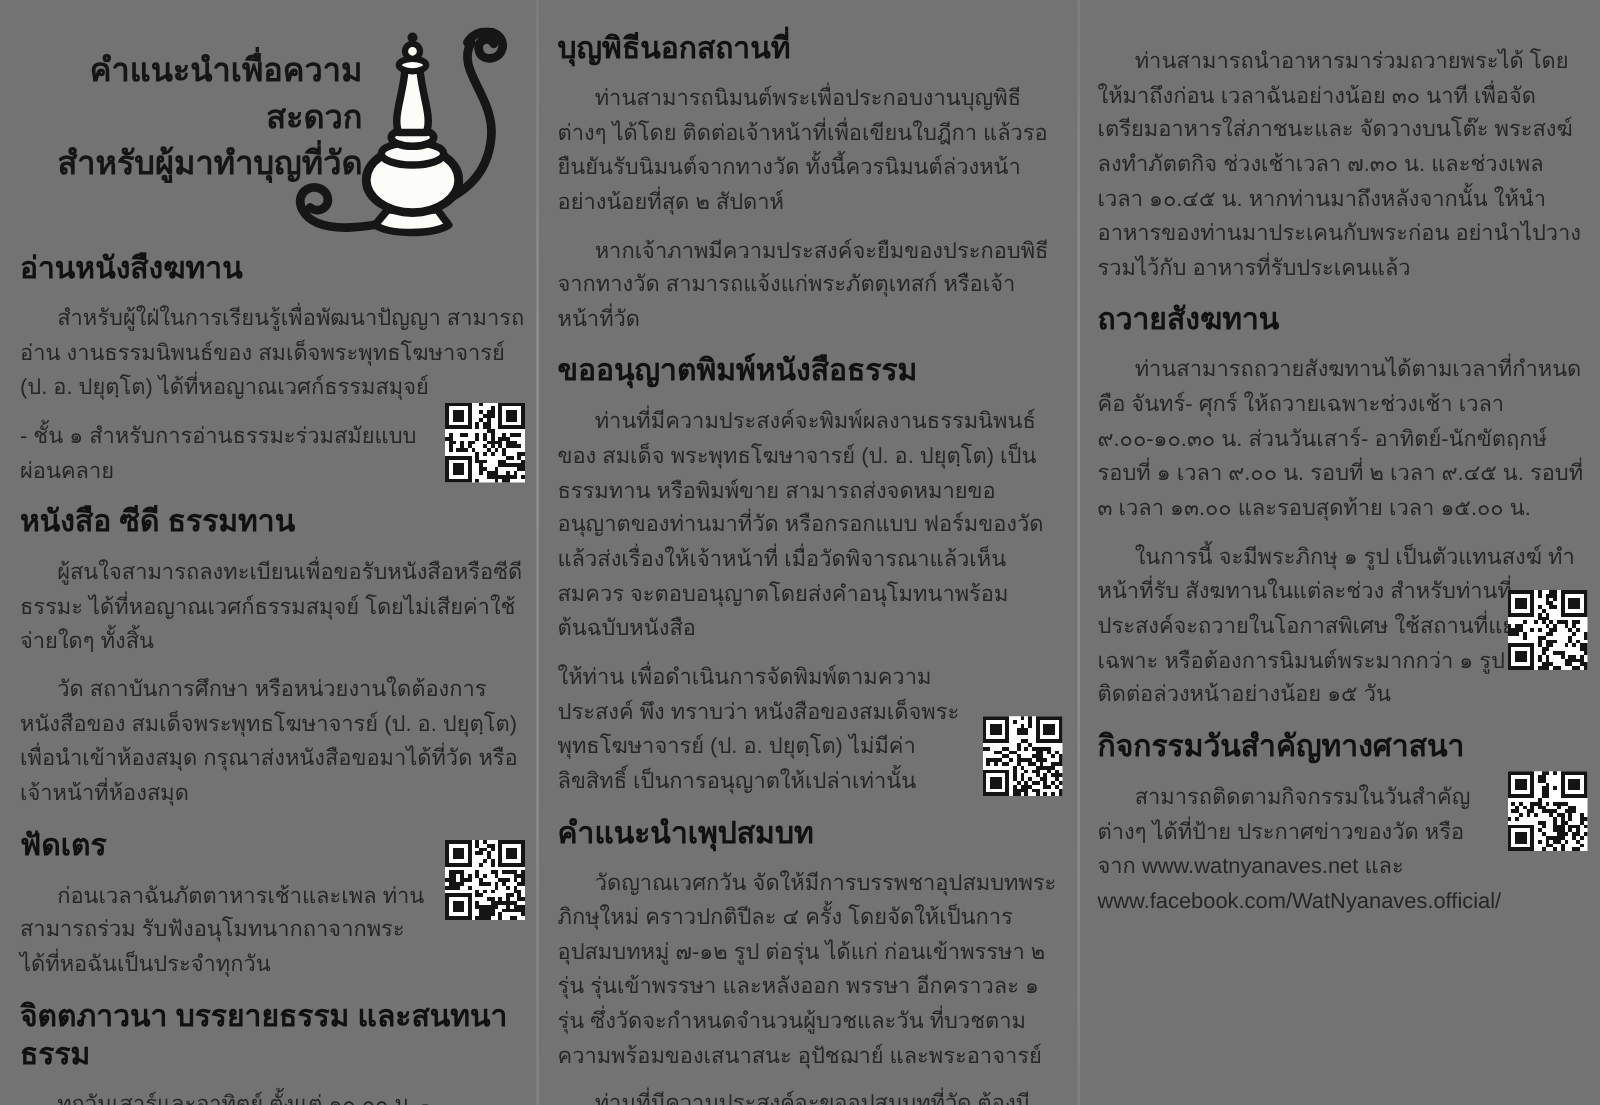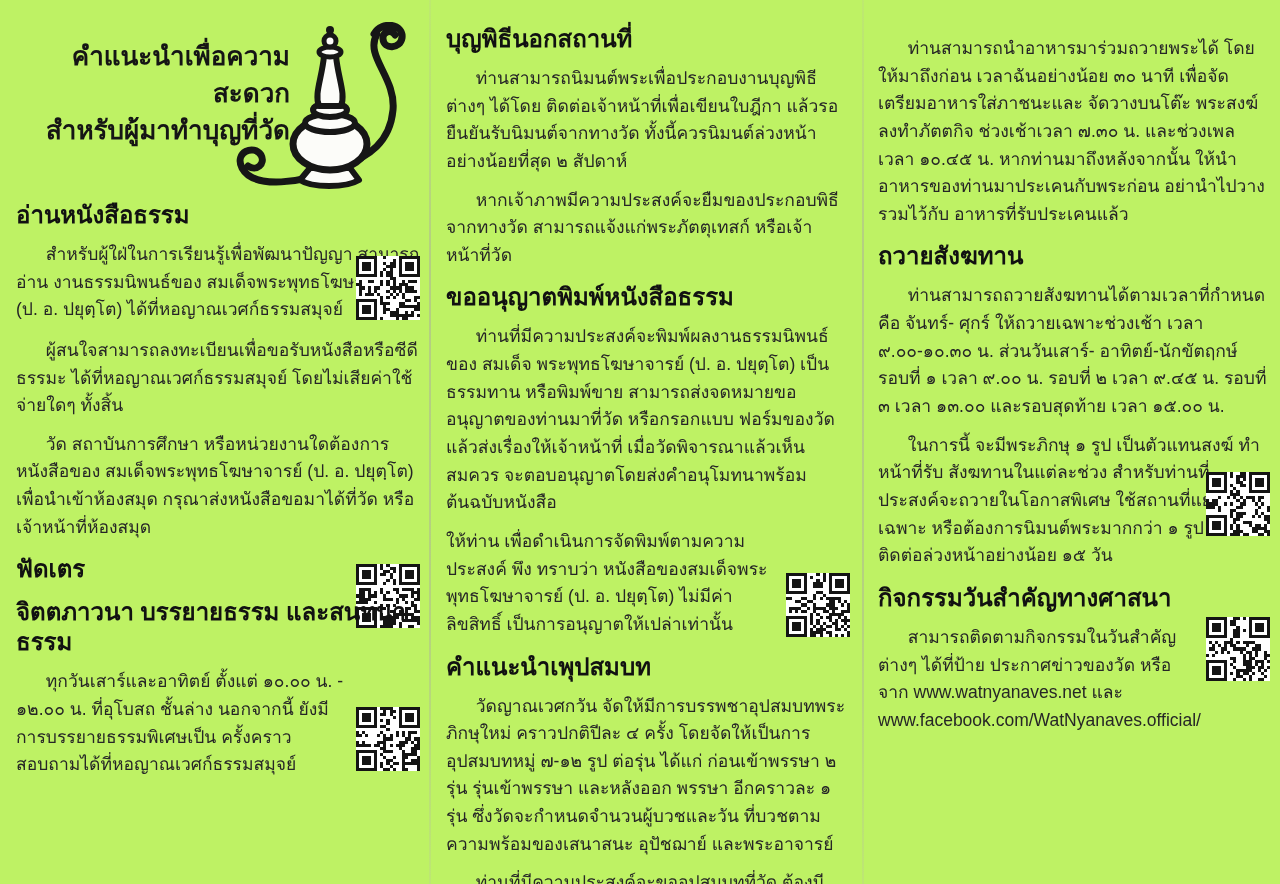--- a/index.html
+++ b/index.html
@@ -1,18 +1,18 @@
 <!DOCTYPE html>
 <html lang="th"><head>
 <meta charset="utf-8">
 <style>
   html,body{margin:0;padding:0;background:#e8e8e4;}
   .page{
     position:relative;width:1280px;height:884px;margin:0 auto;
-    background:#bef264;overflow:hidden;
+    background:#737373;overflow:hidden;
     font-family:"Liberation Sans","DejaVu Sans",sans-serif;
     color:#222;
   }
   .fold{position:absolute;top:0;bottom:0;width:2px;
     background:linear-gradient(to bottom,rgba(185,185,175,.15),rgba(170,170,160,.5) 30%,rgba(170,170,160,.45) 70%,rgba(185,185,175,.2));}
   .fold.f1{left:429px}
   .fold.f2{left:862px}
 
   .col{position:absolute;top:24px}
   .col-left{left:16px;width:404px}
@@ -72,22 +72,23 @@
         <ellipse cx="116" cy="101" rx="25" ry="9" fill="#fcfcf9" stroke="#161616" stroke-width="6"></ellipse>
         <ellipse cx="116" cy="88" rx="17" ry="7" fill="#fcfcf9" stroke="#161616" stroke-width="6"></ellipse>
         <path d="M110,34 C108,56 100,72 105,84 L127,84 C132,72 124,56 122,34 Z" fill="#fcfcf9" stroke="#161616" stroke-width="6" stroke-linejoin="round"></path>
         <ellipse cx="116" cy="30" rx="11" ry="5" fill="#fcfcf9" stroke="#161616" stroke-width="5"></ellipse>
         <circle cx="116" cy="19" r="6" fill="#fcfcf9" stroke="#161616" stroke-width="5"></circle>
         <circle cx="116" cy="8" r="4" fill="#161616"></circle>
       </svg>
     </div>
 
     <div class="section">
-      <h2>อ่านหนังสือธรรม</h2>
+      <h2>อ่านหนังสืงฆทาน</h2>
       <p>สำหรับผู้ใฝ่ในการเรียนรู้เพื่อพัฒนาปัญญา สามารถอ่าน งานธรรมนิพนธ์ของ สมเด็จพระพุทธโฆษาจารย์ (ป. อ. ปยุตฺโต) ได้ที่หอญาณเวศก์ธรรมสมุจย์</p>
+      <div class="bullet pad-r-s">- ชั้น ๑ สำหรับการอ่านธรรมะร่วมสมัยแบบผ่อนคลาย</div>
       <span class="qr qr-read">
           <svg viewBox="0 0 21 21" shape-rendering="crispEdges">
             <rect width="21" height="21" fill="#fff"></rect>
             <rect x="9" y="0" width="1" height="1" fill="#141414"></rect>
             <rect x="12" y="1" width="1" height="1" fill="#141414"></rect>
             <rect x="9" y="2" width="1" height="1" fill="#141414"></rect>
             <rect x="11" y="2" width="1" height="1" fill="#141414"></rect>
             <rect x="12" y="2" width="1" height="1" fill="#141414"></rect>
             <rect x="10" y="3" width="1" height="1" fill="#141414"></rect>
             <rect x="11" y="3" width="1" height="1" fill="#141414"></rect>
@@ -205,26 +206,28 @@
             <rect x="15" y="1" width="5" height="5" fill="#fff"></rect>
             <rect x="16" y="2" width="3" height="3" fill="#141414"></rect>
             <rect x="0" y="14" width="7" height="7" fill="#141414"></rect>
             <rect x="1" y="15" width="5" height="5" fill="#fff"></rect>
             <rect x="2" y="16" width="3" height="3" fill="#141414"></rect>
           </svg>
         </span>
     </div>
 
     <div class="section">
+      <h2>หนังสือ ซีดี ธรรมทาน</h2>
       <p>ผู้สนใจสามารถลงทะเบียนเพื่อขอรับหนังสือหรือซีดีธรรมะ ได้ที่หอญาณเวศก์ธรรมสมุจย์ โดยไม่เสียค่าใช้จ่ายใดๆ ทั้งสิ้น</p>
       <p>วัด สถาบันการศึกษา หรือหน่วยงานใดต้องการหนังสือของ สมเด็จพระพุทธโฆษาจารย์ (ป. อ. ปยุตฺโต) เพื่อนำเข้าห้องสมุด กรุณาส่งหนังสือขอมาได้ที่วัด หรือเจ้าหน้าที่ห้องสมุด</p>
     </div>
 
     <div class="section">
       <h2>ฟัดเตร</h2>
+      <p class="pad-r">ก่อนเวลาฉันภัตตาหารเช้าและเพล ท่านสามารถร่วม รับฟังอนุโมทนากถาจากพระ ได้ที่หอฉันเป็นประจำทุกวัน</p>
       <span class="qr qr-listen">
           <svg viewBox="0 0 21 21" shape-rendering="crispEdges">
             <rect width="21" height="21" fill="#fff"></rect>
             <rect x="8" y="0" width="1" height="1" fill="#141414"></rect>
             <rect x="10" y="0" width="1" height="1" fill="#141414"></rect>
             <rect x="8" y="1" width="1" height="1" fill="#141414"></rect>
             <rect x="11" y="1" width="1" height="1" fill="#141414"></rect>
             <rect x="12" y="1" width="1" height="1" fill="#141414"></rect>
             <rect x="9" y="2" width="1" height="1" fill="#141414"></rect>
             <rect x="10" y="2" width="1" height="1" fill="#141414"></rect>

